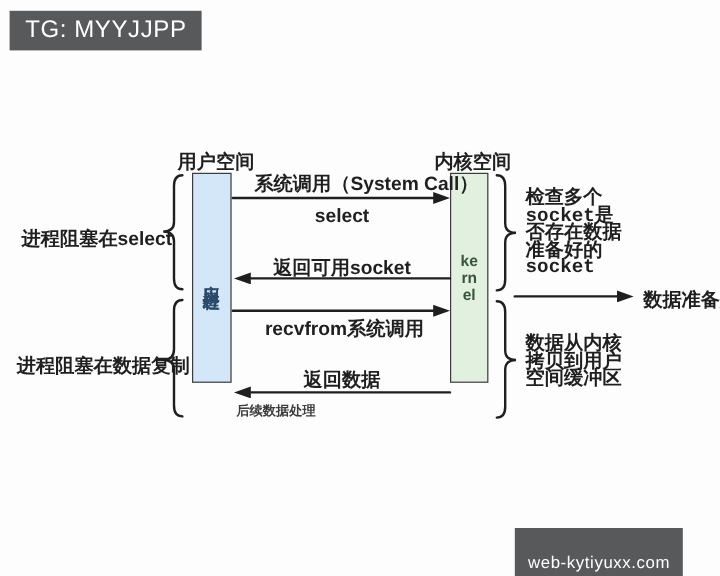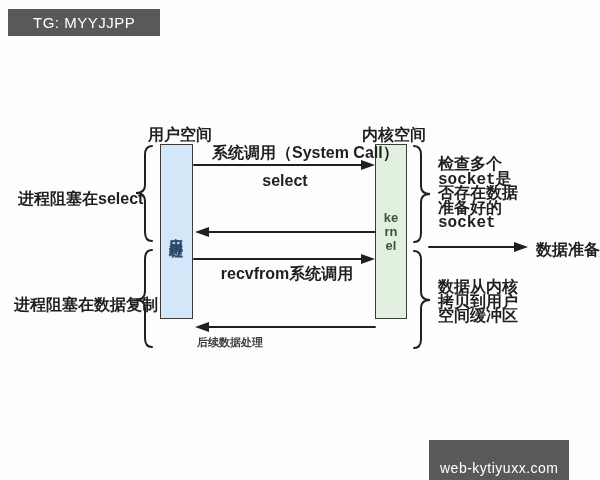--- a/index.html
+++ b/index.html
@@ -16,23 +16,23 @@
     font-family: "Liberation Sans", "DejaVu Sans", sans-serif;
     background: #fdfdfd;
     overflow: hidden;
   }
   .stage { position: relative; width: 600px; height: 480px; }
 
   .badge {
     position: absolute;
     background: var(--badge-bg);
     color: #ffffff;
-    font-size: 15px;
+    font-size: 20px;
     letter-spacing: 0.5px;
-    padding: 5px 25px;
+    padding: 5px 13px;
     white-space: nowrap;
   }
   .badge-tl { left: 8px; top: 9px; }
   .badge-br { left: 429px; top: 440px; font-size: 14px; padding: 20px 11px; }
 
   .lbl {
     position: absolute;
     color: var(--line);
     font-size: 16px;
     font-weight: bold;
@@ -116,21 +116,23 @@
 
     <path class="stroke" d="M152,146 Q145,146 145,155 L145,185 Q145,193 136,193 Q145,193 145,201 L145,232 Q145,241 152,241"></path>
     <path class="stroke" d="M152,250 Q145,250 145,259 L145,291 Q145,300 136,300 Q145,300 145,308 L145,338 Q145,347 152,347"></path>
 
     <path class="stroke" d="M414,146 Q421,146 421,155 L421,186 Q421,194 430,194 Q421,194 421,202 L421,233 Q421,242 414,242"></path>
     <path class="stroke" d="M414,251 Q421,251 421,260 L421,292 Q421,300 430,300 Q421,300 421,308 L421,339 Q421,348 414,348"></path>
   </svg>
 
   <div class="lbl center" style="left:212px; top:143px; width:146px;">系统调用（System Call）</div>
   <div class="lbl center" style="left:212px; top:172px; width:146px;">select</div>
+  <div class="lbl center" style="left:212px; top:213px; width:146px;">返回可用socket</div>
   <div class="lbl center" style="left:212px; top:264px; width:150px;">recvfrom系统调用</div>
+  <div class="lbl center" style="left:212px; top:307px; width:146px;">返回数据</div>
   <div class="lbl" style="left:536px; top:240px;">数据准备好</div>
 
   <div class="lbl right" style="left:18px; top:189px; width:110px;">进程阻塞在select</div>
   <div class="lbl right" style="left:14px; top:295px; width:116px;">进程阻塞在数据复制</div>
 
   <div class="lbl ml" style="left:438px; top:158px;font-family:Liberation Mono, monospace;">检查多个
 socket是
 否存在数据
 准备好的
 socket</div>

